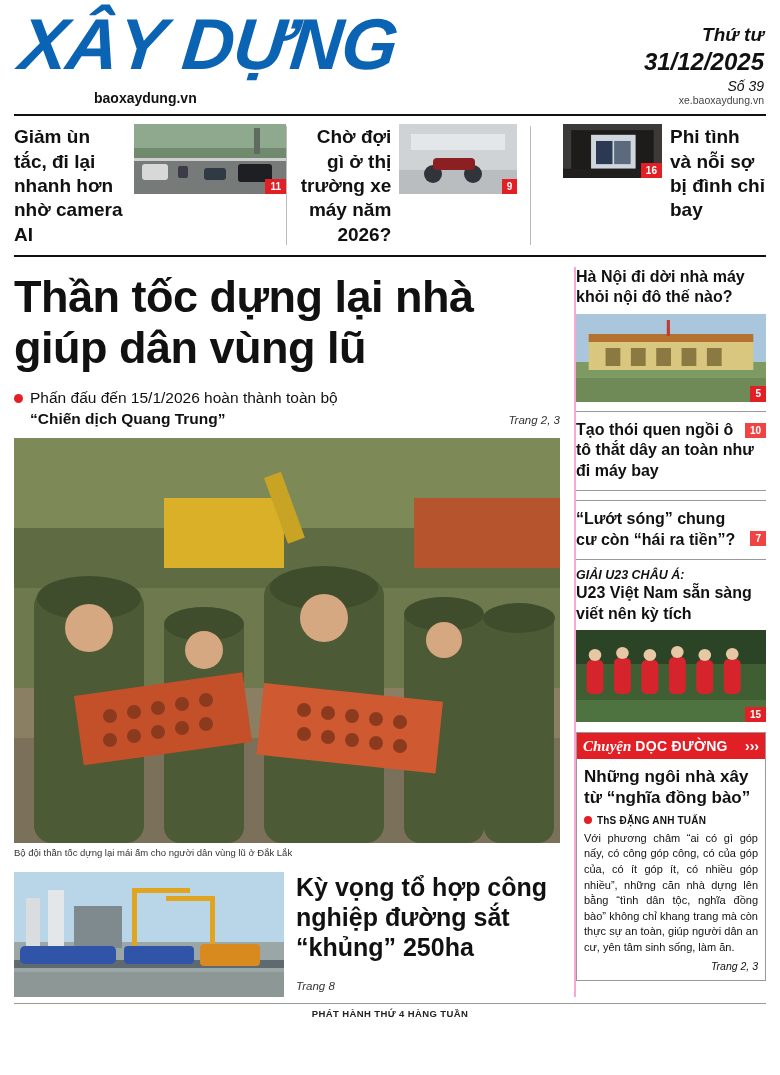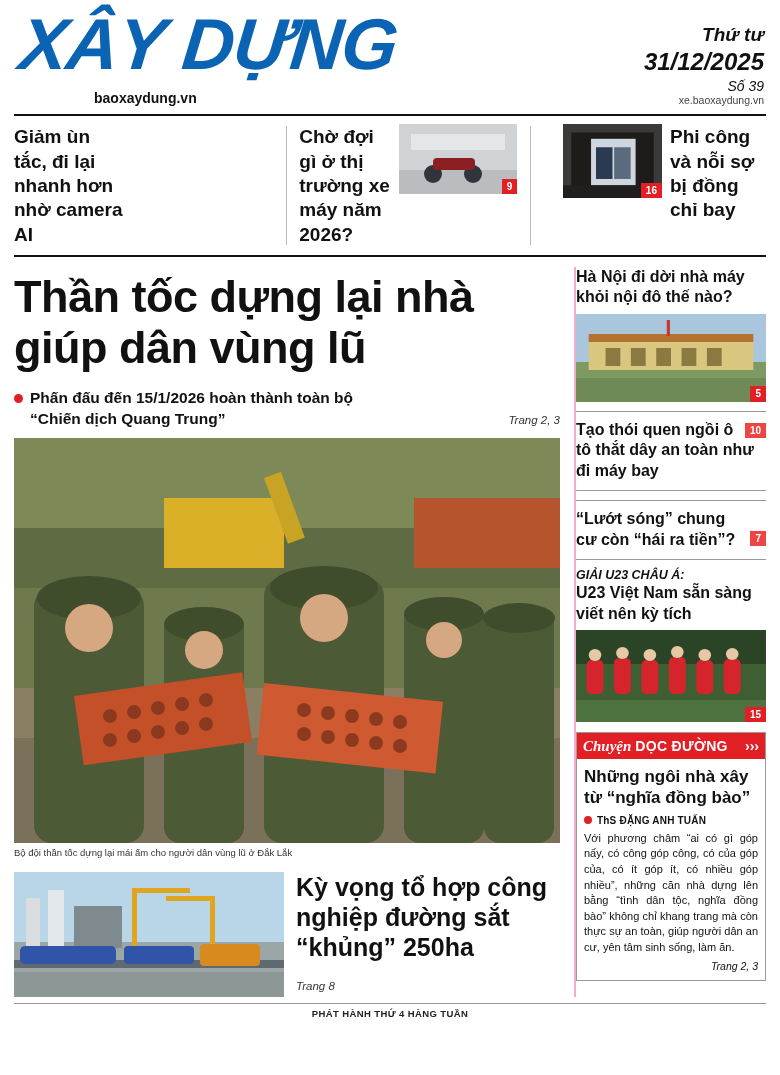--- a/index.html
+++ b/index.html
@@ -50,26 +50,26 @@
   
   .teasers { display:flex; align-items:stretch; padding:8px 0 8px 0; }
   .teaser { display:flex; gap:8px; align-items:flex-start; }
   .teaser.t1 { width:275px; }
   .teaser.t2 { width:245px; padding-left:12px; }
   .teaser.t3 { width:235px; padding-left:12px; }
   .teaser .txt {
     font-size:19px; font-weight:bold; line-height:1.28; color:#111;
     width:112px; flex:0 0 112px; padding-top:1px;
   }
-  .teaser.t2 .txt { width:92px; flex:0 0 92px;}
+  .teaser.t2 .txt { width:92px; flex:0 0 92px;text-align:right;}
   .teaser.t3 .txt { width:96px; flex:0 0 96px; order:2;}
   .thumb { position:relative; overflow:hidden; border:0; }
   .teaser .thumb { width:152px; height:70px; }
   .teaser.t2 .thumb { width:118px; height:70px; }
-  .teaser.t3 .thumb { width:120px; height:74px; order:1;margin-left:20px;}
+  .teaser.t3 .thumb { width:120px; height:54px; order:1;margin-left:20px;}
   .pagebadge {
     position:absolute; right:0; bottom:0;
     background:#e31f26; color:#fff; font-size:10px; font-weight:bold;
     padding:1px 5px; line-height:1.35;
   }
   .vdiv { width:1px; background:#bbb; margin:2px 0; }
 
   .rule-strip { border-top:2px solid #111; }
 
   
@@ -79,21 +79,21 @@
 
   .headline {
     font-size:45px; font-weight:bold; line-height:1.14;
     letter-spacing:-0.5px; color:#111; margin:4px 0 0 0;
   }
   .deck { margin-top:14px; display:flex; align-items:flex-start; }
   .deck .bullet {
     width:9px; height:9px; border-radius:50%; background:#e31f26;
     margin-top:6px; margin-right:7px; flex:0 0 9px;
   }
-  .deck .decktext { font-size:15.5px; font-weight:bold; line-height:1.35; color:#111;}
+  .deck .decktext { font-size:15.5px; font-weight:normal; line-height:1.35; color:#111;}
   .deck-row2 { display:flex; justify-content:space-between; align-items:baseline; margin-top:2px;text-align:right;}
   .deck-row2 .l { font-size:15.5px; font-weight:bold; padding-left:16px;}
   .trang { font-size:11.5px; font-style:italic; color:#333; }
 
   .mainphoto { width:100%; height:405px; margin-top:10px; position:relative; overflow:hidden;}
   .caption { font-size:9.5px; color:#333; margin-top:4px; line-height:1.3;}
 
   
   .bottomfeat { display:flex; gap:12px; margin-top:12px; }
   .bottomfeat .bphoto { width:270px; height:125px; position:relative; overflow:hidden;}
@@ -167,20 +167,35 @@
       <div class="url">xe.baoxaydung.vn</div>
     </div>
   </div>
 
   <div class="rule-top"></div>
 
   <div class="teasers">
 
     <div class="teaser t1">
       <div class="txt">Giảm ùn tắc, đi lại nhanh hơn nhờ camera AI</div>
+      <div class="thumb">
+        <svg class="ph" viewBox="0 0 152 70" preserveAspectRatio="none">
+          <rect width="152" height="70" fill="#9fb6a0"></rect>
+          <rect y="0" width="152" height="26" fill="#8fa98f"></rect>
+          <rect y="24" width="152" height="10" fill="#6f8a6c"></rect>
+          <rect y="34" width="152" height="36" fill="#767b79"></rect>
+          <rect x="0" y="34" width="152" height="3" fill="#cfcfcf"></rect>
+          <rect x="8" y="40" width="26" height="16" rx="3" fill="#d8d8d8"></rect>
+          <rect x="44" y="42" width="10" height="12" rx="2" fill="#3c3c46"></rect>
+          <rect x="70" y="44" width="22" height="12" rx="3" fill="#2f3a44"></rect>
+          <rect x="104" y="40" width="34" height="18" rx="3" fill="#1d1f22"></rect>
+          <rect x="120" y="4" width="6" height="26" fill="#5f6b5f"></rect>
+        </svg>
+        <span class="pagebadge">11</span>
+      </div>
     </div>
 
     <div class="vdiv"></div>
 
     <div class="teaser t2">
       <div class="txt">Chờ đợi gì ở thị trường xe máy năm 2026?</div>
       <div class="thumb">
         <svg class="ph" viewBox="0 0 118 70" preserveAspectRatio="none">
           <rect width="118" height="70" fill="#cfd3d6"></rect>
           <rect y="46" width="118" height="24" fill="#b9bdc0"></rect>
@@ -200,21 +215,21 @@
         <svg class="ph" viewBox="0 0 120 70" preserveAspectRatio="none">
           <rect width="120" height="70" fill="#3b3a38"></rect>
           <rect x="10" y="8" width="100" height="54" fill="#1d1c1b"></rect>
           <rect x="34" y="14" width="54" height="44" fill="#cfd6dd"></rect>
           <rect x="40" y="22" width="20" height="30" fill="#2b3a52"></rect>
           <rect x="62" y="22" width="20" height="30" fill="#5b6b7d"></rect>
           <rect x="0" y="58" width="120" height="12" fill="#211f1e"></rect>
         </svg>
         <span class="pagebadge">16</span>
       </div>
-      <div class="txt">Phi công và nỗi sợ bị đồng chỉ bay</div>
+      <div class="txt">Phi tình và nỗi sợ bị đình chỉ bay</div>
     </div>
   </div>
 
   <div class="rule-strip"></div>
 
   <div class="grid">
 
     <div class="col-main">
       <h1 class="headline">Thần tốc dựng lại nhà giúp dân vùng lũ</h1>
 

